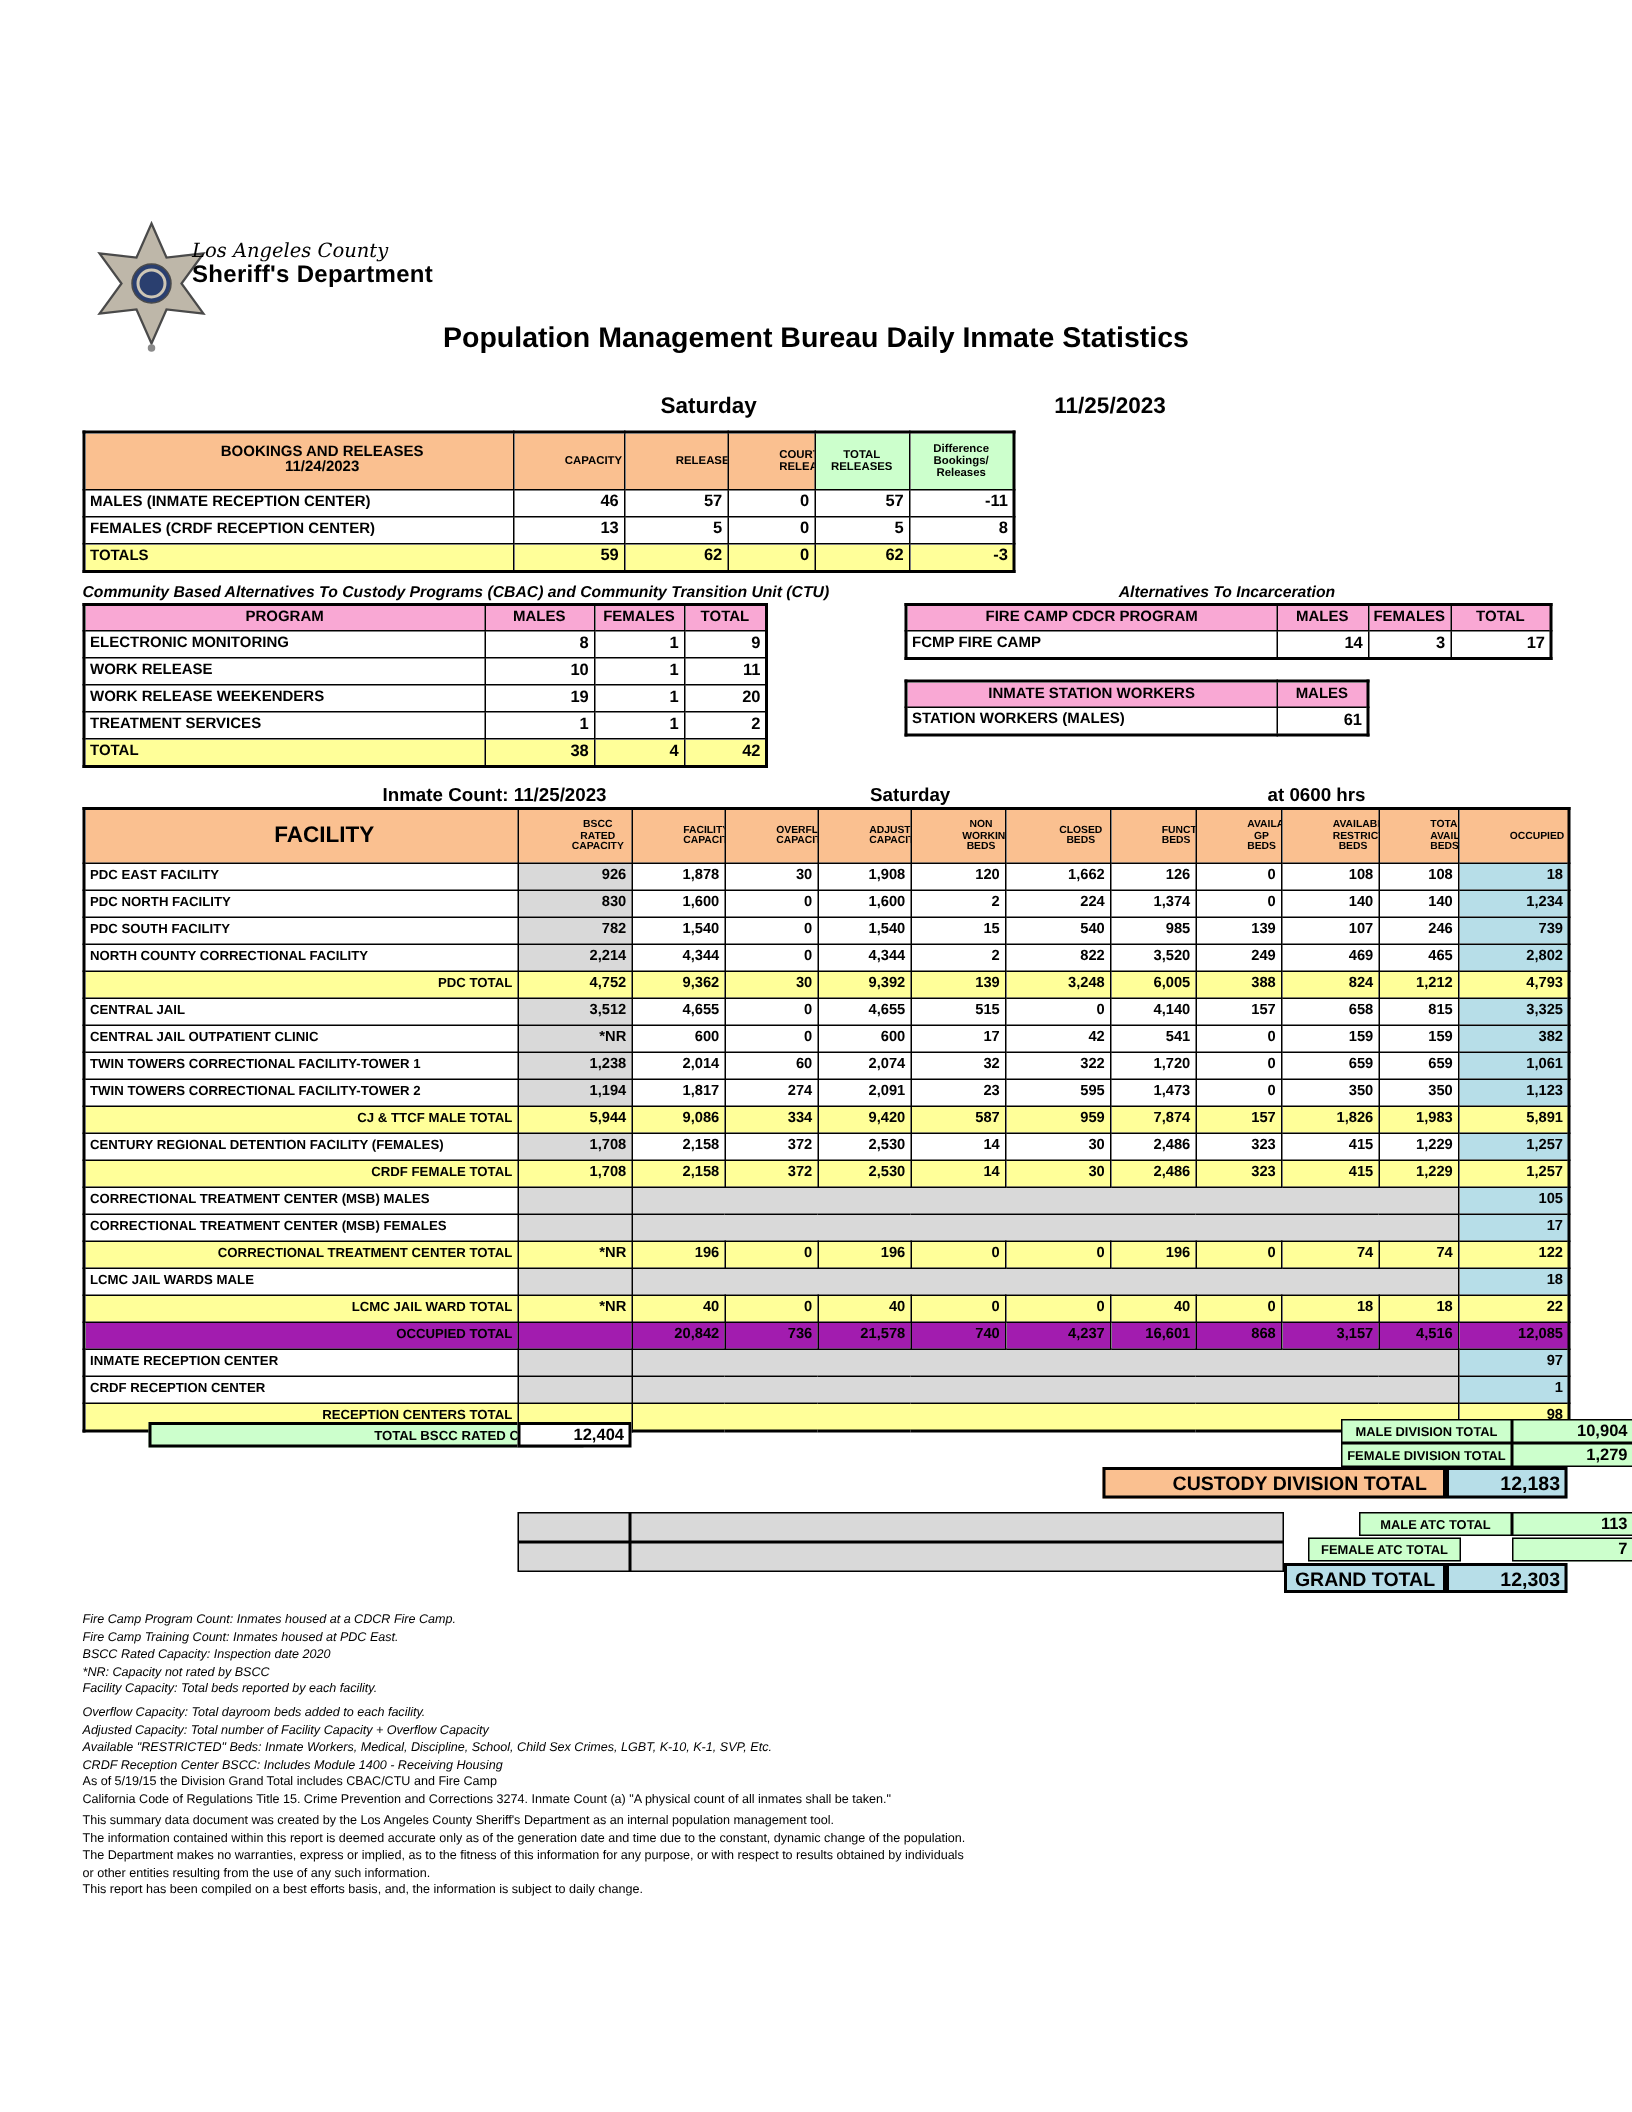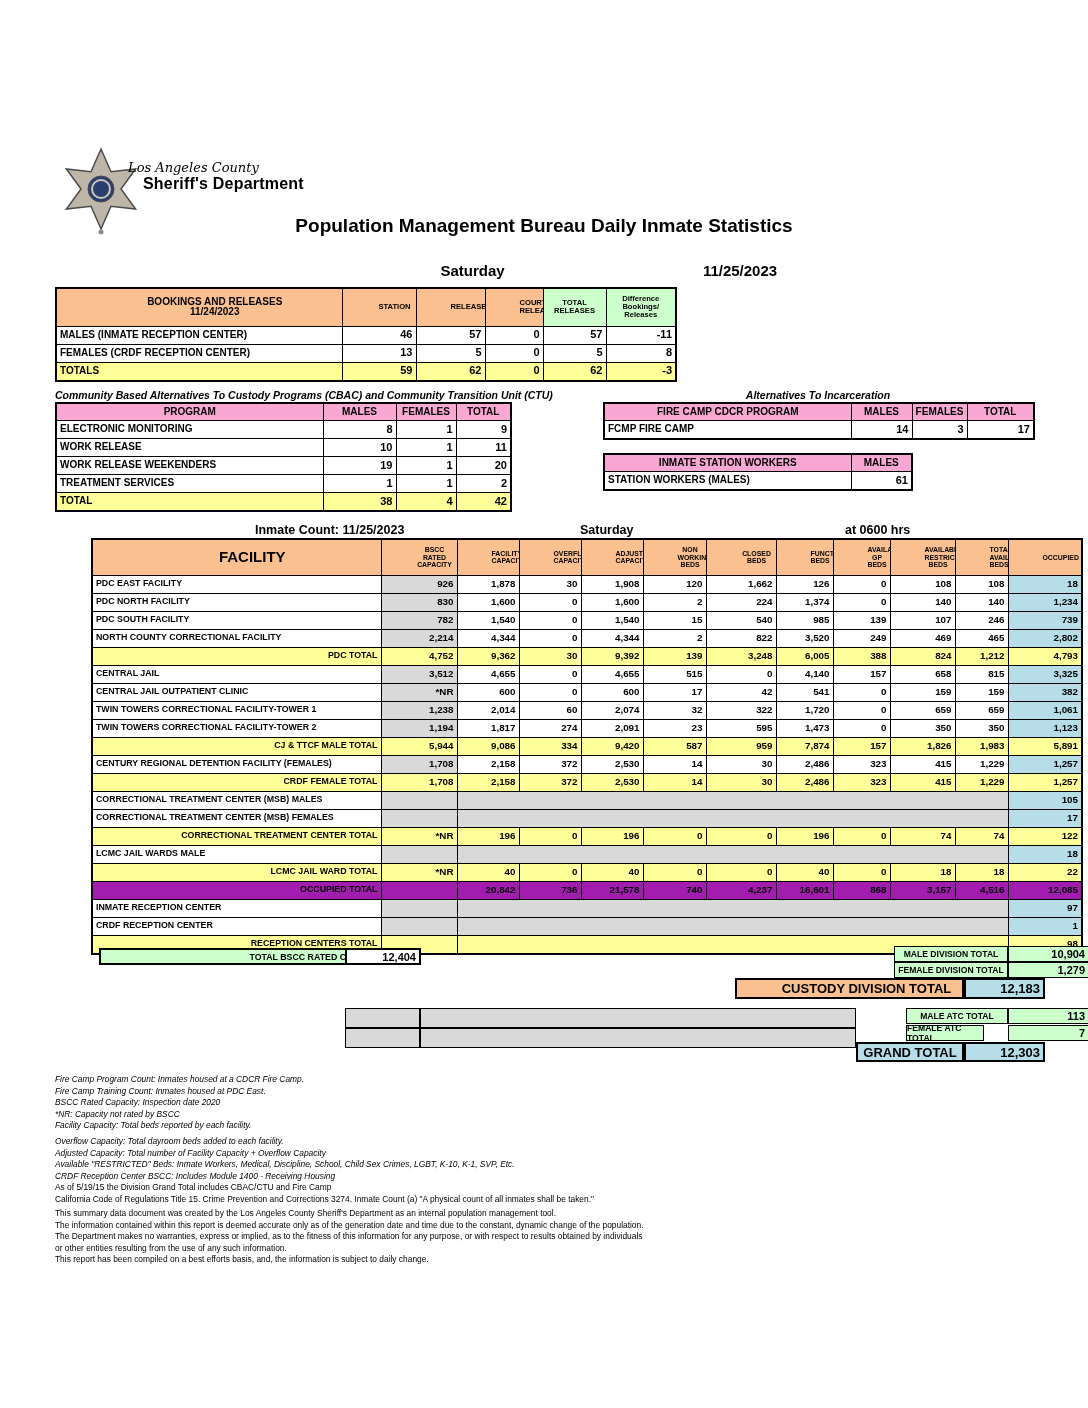--- a/index.html
+++ b/index.html
@@ -10,21 +10,21 @@
   td,th{border:1px solid #000;padding:0 3px;overflow:hidden;white-space:nowrap;vertical-align:middle;line-height:1.05;}
   th{white-space:normal;font-weight:bold;text-align:center;}
   .num{text-align:right;font-weight:bold;}
   .tr{text-align:right;}
   .bl{font-weight:bold;text-align:left;}
   .bg-o{background:#FAC090;padding-left:34px;} .bg-g{background:#CCFFCC;margin-left:44px;} .bg-y{background:#FFFF99;}
   .bg-k{background:#f9a8d4;} .bg-gr{background:#D9D9D9;} .bg-b{background:#B7DEE8;}
 
   
   #logo-text .l1{font-family:"DejaVu Serif",serif;font-style:italic;font-size:13px;}
-  #logo-text .l2{font-weight:bold;font-size:16px;letter-spacing:.2px;margin-left:15px;}
+  #logo-text .l2{font-weight:bold;font-size:16px;letter-spacing:.2px;}
   #title{left:0;top:215px;width:1088px;text-align:center;font-size:19px;font-weight:bold;}
   .dayline{font-size:15px;font-weight:bold;text-align:center;}
 
   
   #bookings{left:55px;top:287px;width:620px;border:2px solid #000;}
   #bookings th{font-size:7.6px;}
   #bookings th.main{font-size:10px;}
   #bookings td{height:17px;font-size:11px;}
   #bookings .bl{font-size:10px;}
   #bookings thead tr{height:38px;}
@@ -37,21 +37,21 @@
   #cbac .bl{font-size:10px;}
   #firecamp{left:603px;top:402px;width:430px;border:2px solid #000;}
   #station{left:603px;top:453px;width:308px;border:2px solid #000;}
   #firecamp th,#station th{font-size:10px;height:16px;}
   #firecamp td,#station td{height:17px;font-size:11px;}
   #firecamp .bl,#station .bl{font-size:10px;}
 
   .countline{top:523px;font-size:12.5px;font-weight:bold;}
 
   
-  #facility{left:55px;top:538px;width:990px;border:2px solid #000;margin-left:36px;}
+  #facility{left:55px;top:538px;width:990px;border:2px solid #000;}
   #facility thead tr{height:36px;}
   #facility th{font-size:6.9px;}
   #facility th.fh0{font-size:15px;}
   #facility td{height:17px;font-size:9.8px;}
   #facility td.fl{font-size:8.8px;font-weight:bold;}
   .k-data td{background:#fff;} .k-data td.c0{background:#D9D9D9;} .k-data td.c10{background:#B7DEE8;}
   .k-total td{background:#FFFF99;} .k-total td.fl{text-align:right;}
   .k-grand td{background:#a21caf;} .k-grand td.fl{text-align:right;font-size:9.3px;}
   .k-merged td.fl{background:#fff;}
   .k-merged td.c-bscc,.k-merged td.c-merged{background:#D9D9D9;}
@@ -101,21 +101,21 @@
         <col style="width:58px">
         <col style="width:63px">
         <col style="width:70px">
       </colgroup>
     <thead>
       <tr>
         <th class="bg-o main">
           <div>BOOKINGS AND RELEASES</div>
           <div>11/24/2023</div>
         </th>
-        <th class="bg-o">STATION</th>
+        <th class="bg-o">CAPACITY</th>
         <th class="bg-o">RELEASES</th>
         <th class="bg-o">COURT RELEASES</th>
         <th class="bg-g">TOTAL RELEASES</th>
         <th class="bg-g">Difference Bookings/ Releases</th>
       </tr>
     </thead>
     <tbody>
         <tr class="k-data">
           <td class="bl">MALES (INMATE RECEPTION CENTER)</td>
           <td class="num">46</td>
@@ -531,21 +531,21 @@
   <div class="boxcell val bg-g" style="left:964px;top:962px;width:81px;height:16px;">1,279</div>
   <div class="boxcell lbl bg-o big" style="left:735px;top:978px;width:229px;height:21px;">CUSTODY DIVISION TOTAL</div>
   <div class="boxcell val bg-b big" style="left:964px;top:978px;width:81px;height:21px;">12,183</div>
 
   <div class="boxcell bg-gr" style="left:345px;top:1008px;width:75px;height:20px;"></div>
   <div class="boxcell bg-gr" style="left:345px;top:1028px;width:75px;height:20px;"></div>
   <div class="boxcell bg-gr" style="left:420px;top:1008px;width:436px;height:20px;"></div>
   <div class="boxcell bg-gr" style="left:420px;top:1028px;width:436px;height:20px;"></div>
   <div class="boxcell lbl bg-g" style="left:862px;top:1008px;width:102px;height:16px;">MALE ATC TOTAL</div>
   <div class="boxcell val bg-g" style="left:964px;top:1008px;width:81px;height:16px;">113</div>
-  <div class="boxcell lbl bg-g" style="left:862px;top:1025px;width:78px;height:16px;">FEMALE ATC TOTAL</div>
+  <div class="boxcell lbl bg-g" style="left:828px;top:1025px;width:102px;height:16px;">FEMALE ATC TOTAL</div>
   <div class="boxcell val bg-g" style="left:964px;top:1025px;width:81px;height:16px;">7</div>
   <div class="boxcell lbl bg-b big" style="left:856px;top:1042px;width:108px;height:20px;">GRAND TOTAL</div>
   <div class="boxcell val bg-b big" style="left:964px;top:1042px;width:81px;height:20px;">12,303</div>
 
   <div id="footnotes" class="abs">
     <div class="grp">
         <div class="fn-line">Fire Camp Program Count: Inmates housed at a CDCR Fire Camp.</div>
         <div class="fn-line">Fire Camp Training Count: Inmates housed at PDC East.</div>
         <div class="fn-line">BSCC Rated Capacity: Inspection date 2020</div>
         <div class="fn-line">*NR: Capacity not rated by BSCC</div>

